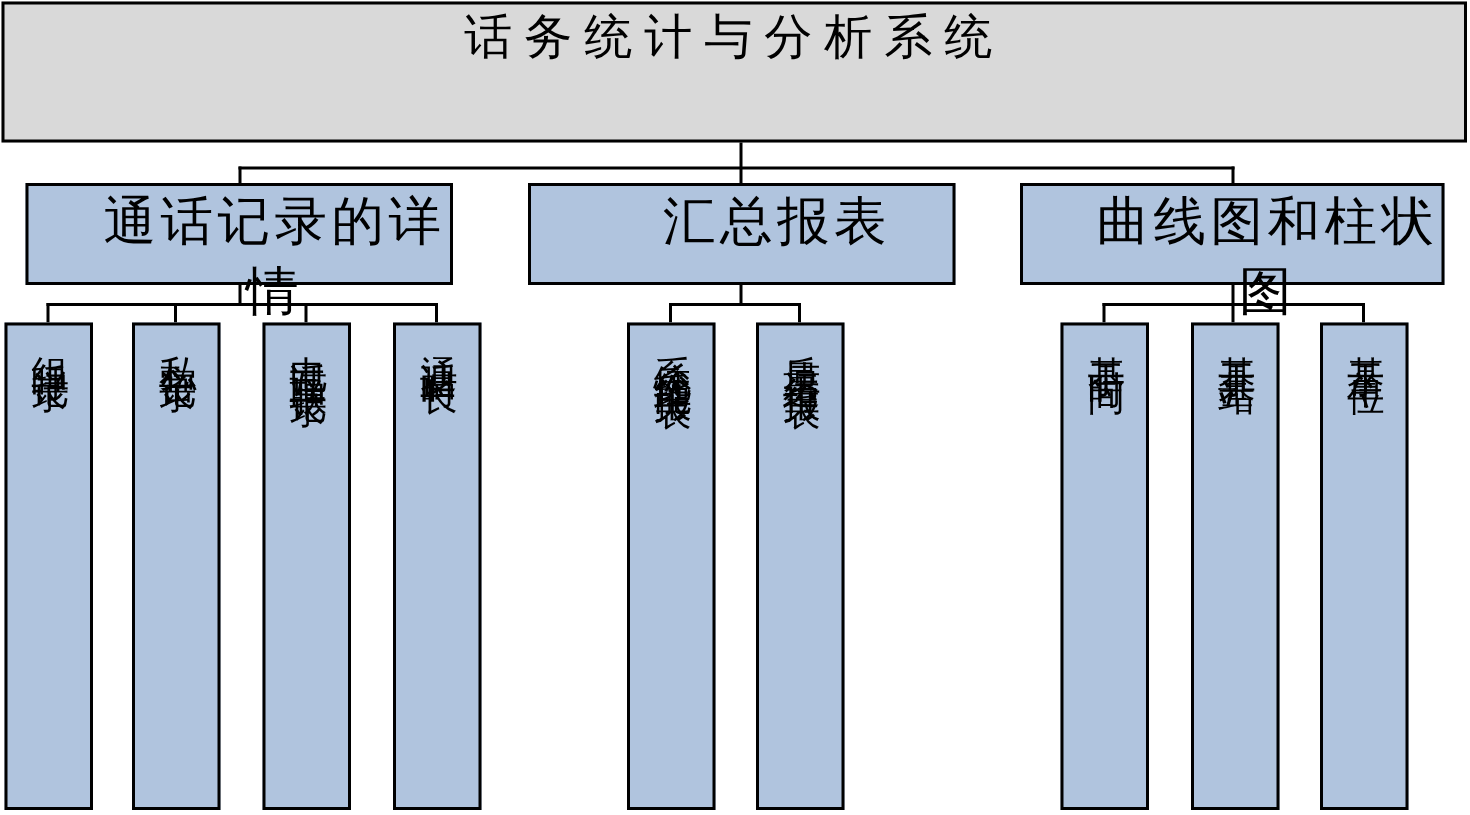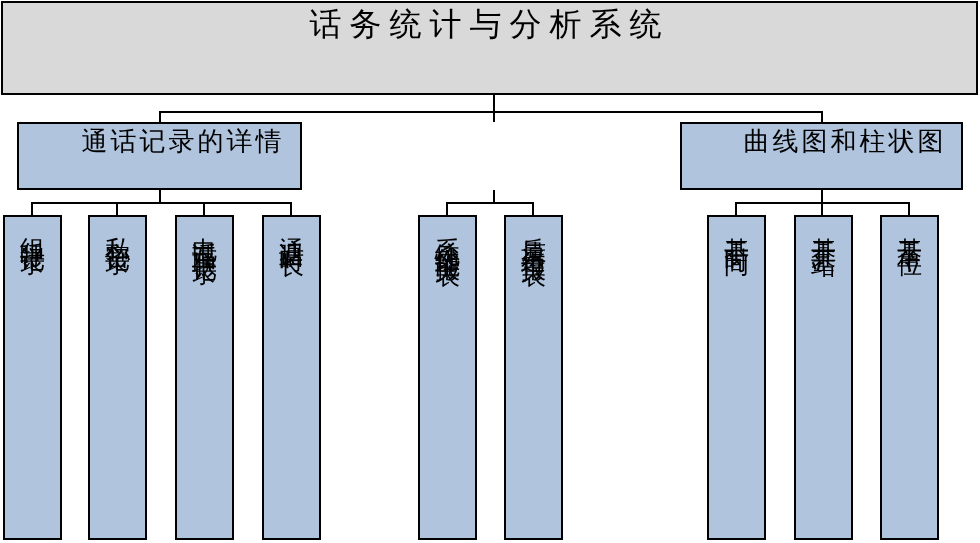--- a/index.html
+++ b/index.html
@@ -19,21 +19,21 @@
     text-align:center;
   }
   .root{
     left:1px;top:1px;width:977px;height:94px;
     background:#D9D9D9;
     font-size:32px;letter-spacing:8px;
   }
   .branch{
     top:122px;height:68px;
     background:#B0C4DE;
-    font-size:26px;letter-spacing:3px;padding-left:47px;
+    font-size:35px;letter-spacing:3px;padding-left:47px;
   }
   .leaf{
     top:215px;width:59px;height:325px;
     background:#B0C4DE;
   }
   .vtext{
     writing-mode:vertical-rl;
     text-orientation:upright;
     font-size:25px;
     letter-spacing:5px;
@@ -50,20 +50,23 @@
     <span>话务统计与分析系统</span>
   </div>
 
   <div class="line" style="left:493px;top:95px;width:2px;height:27px"></div>
   <div class="line" style="left:159px;top:111px;width:664px;height:2px"></div>
   <div class="line" style="left:159px;top:111px;width:2px;height:12px"></div>
   <div class="line" style="left:821px;top:111px;width:2px;height:12px"></div>
 
   <div class="node branch" style="left:17px;width:285px">
     <span>通话记录的详情</span>
+  </div>
+  <div class="node branch" style="left:352px;width:285px">
+    <span>汇总报表</span>
   </div>
   <div class="node branch" style="left:680px;width:283px">
     <span>曲线图和柱状图</span>
   </div>
 
   <div class="line" style="left:159px;top:190px;width:2px;height:13px"></div>
   <div class="line" style="left:31px;top:202px;width:261px;height:2px"></div>
   <div class="line" style="left:31px;top:202px;width:2px;height:13px"></div>
   <div class="line" style="left:116px;top:202px;width:2px;height:13px"></div>
   <div class="line" style="left:203px;top:202px;width:2px;height:13px"></div>

